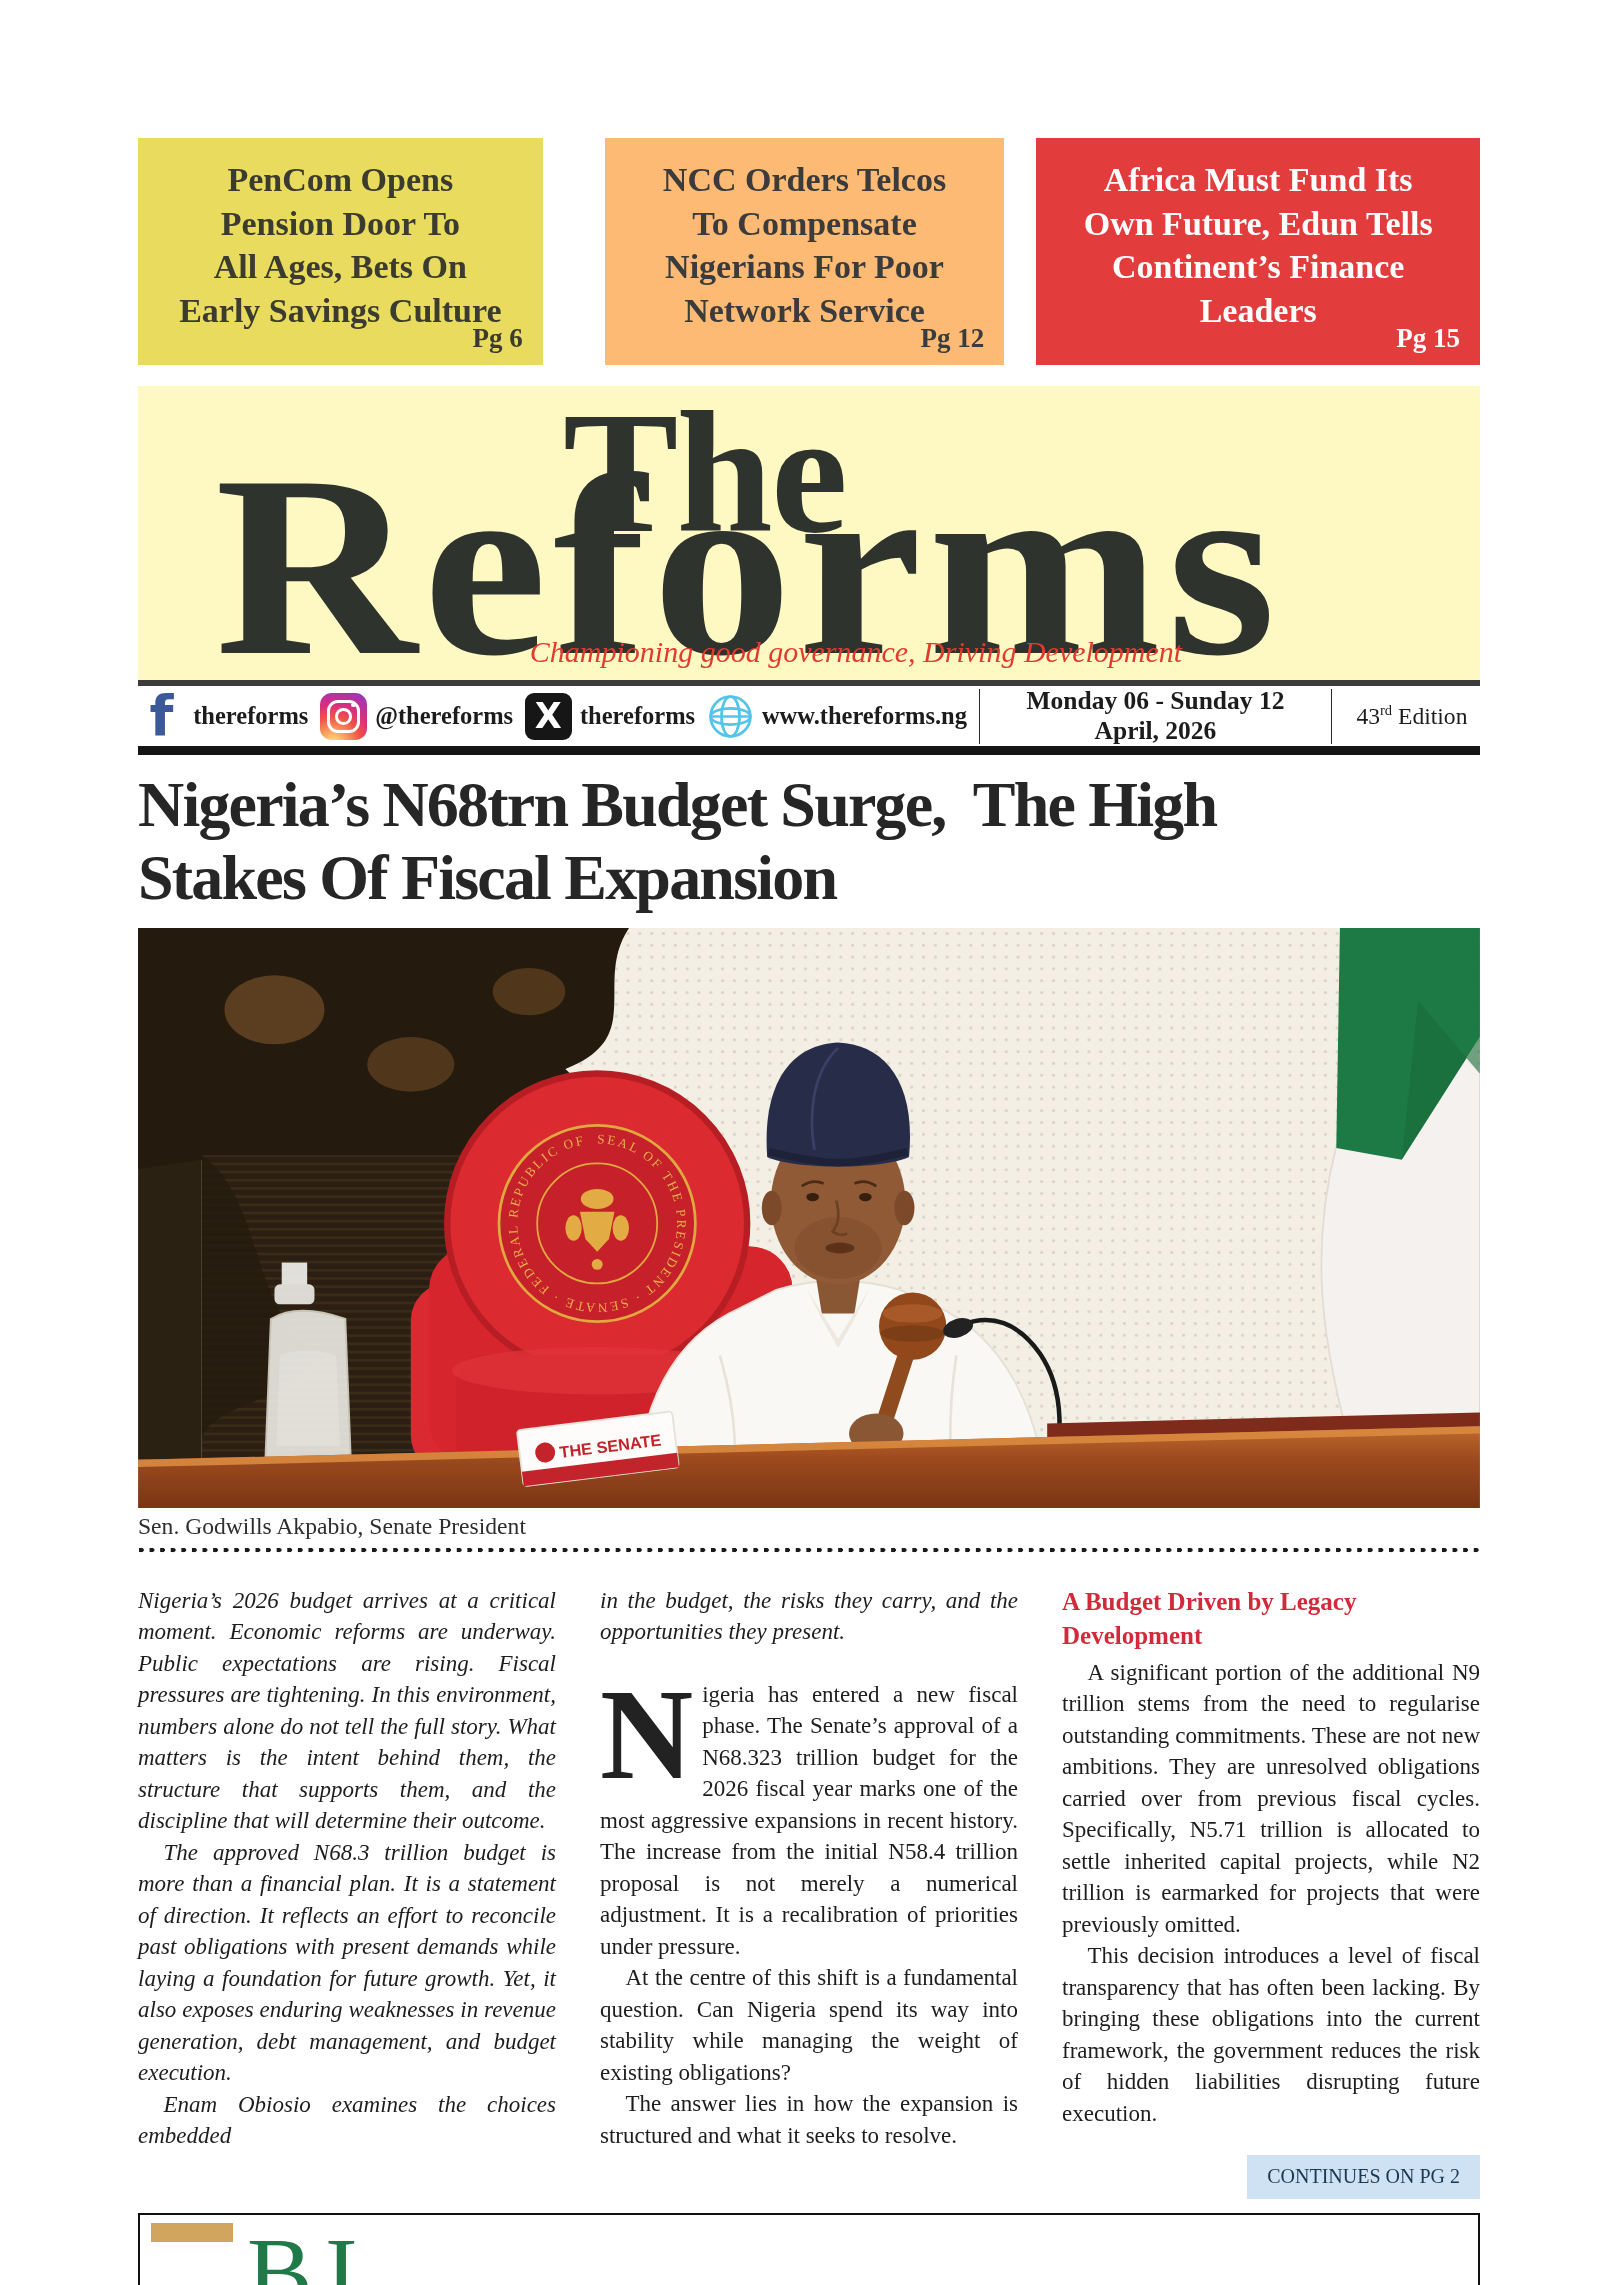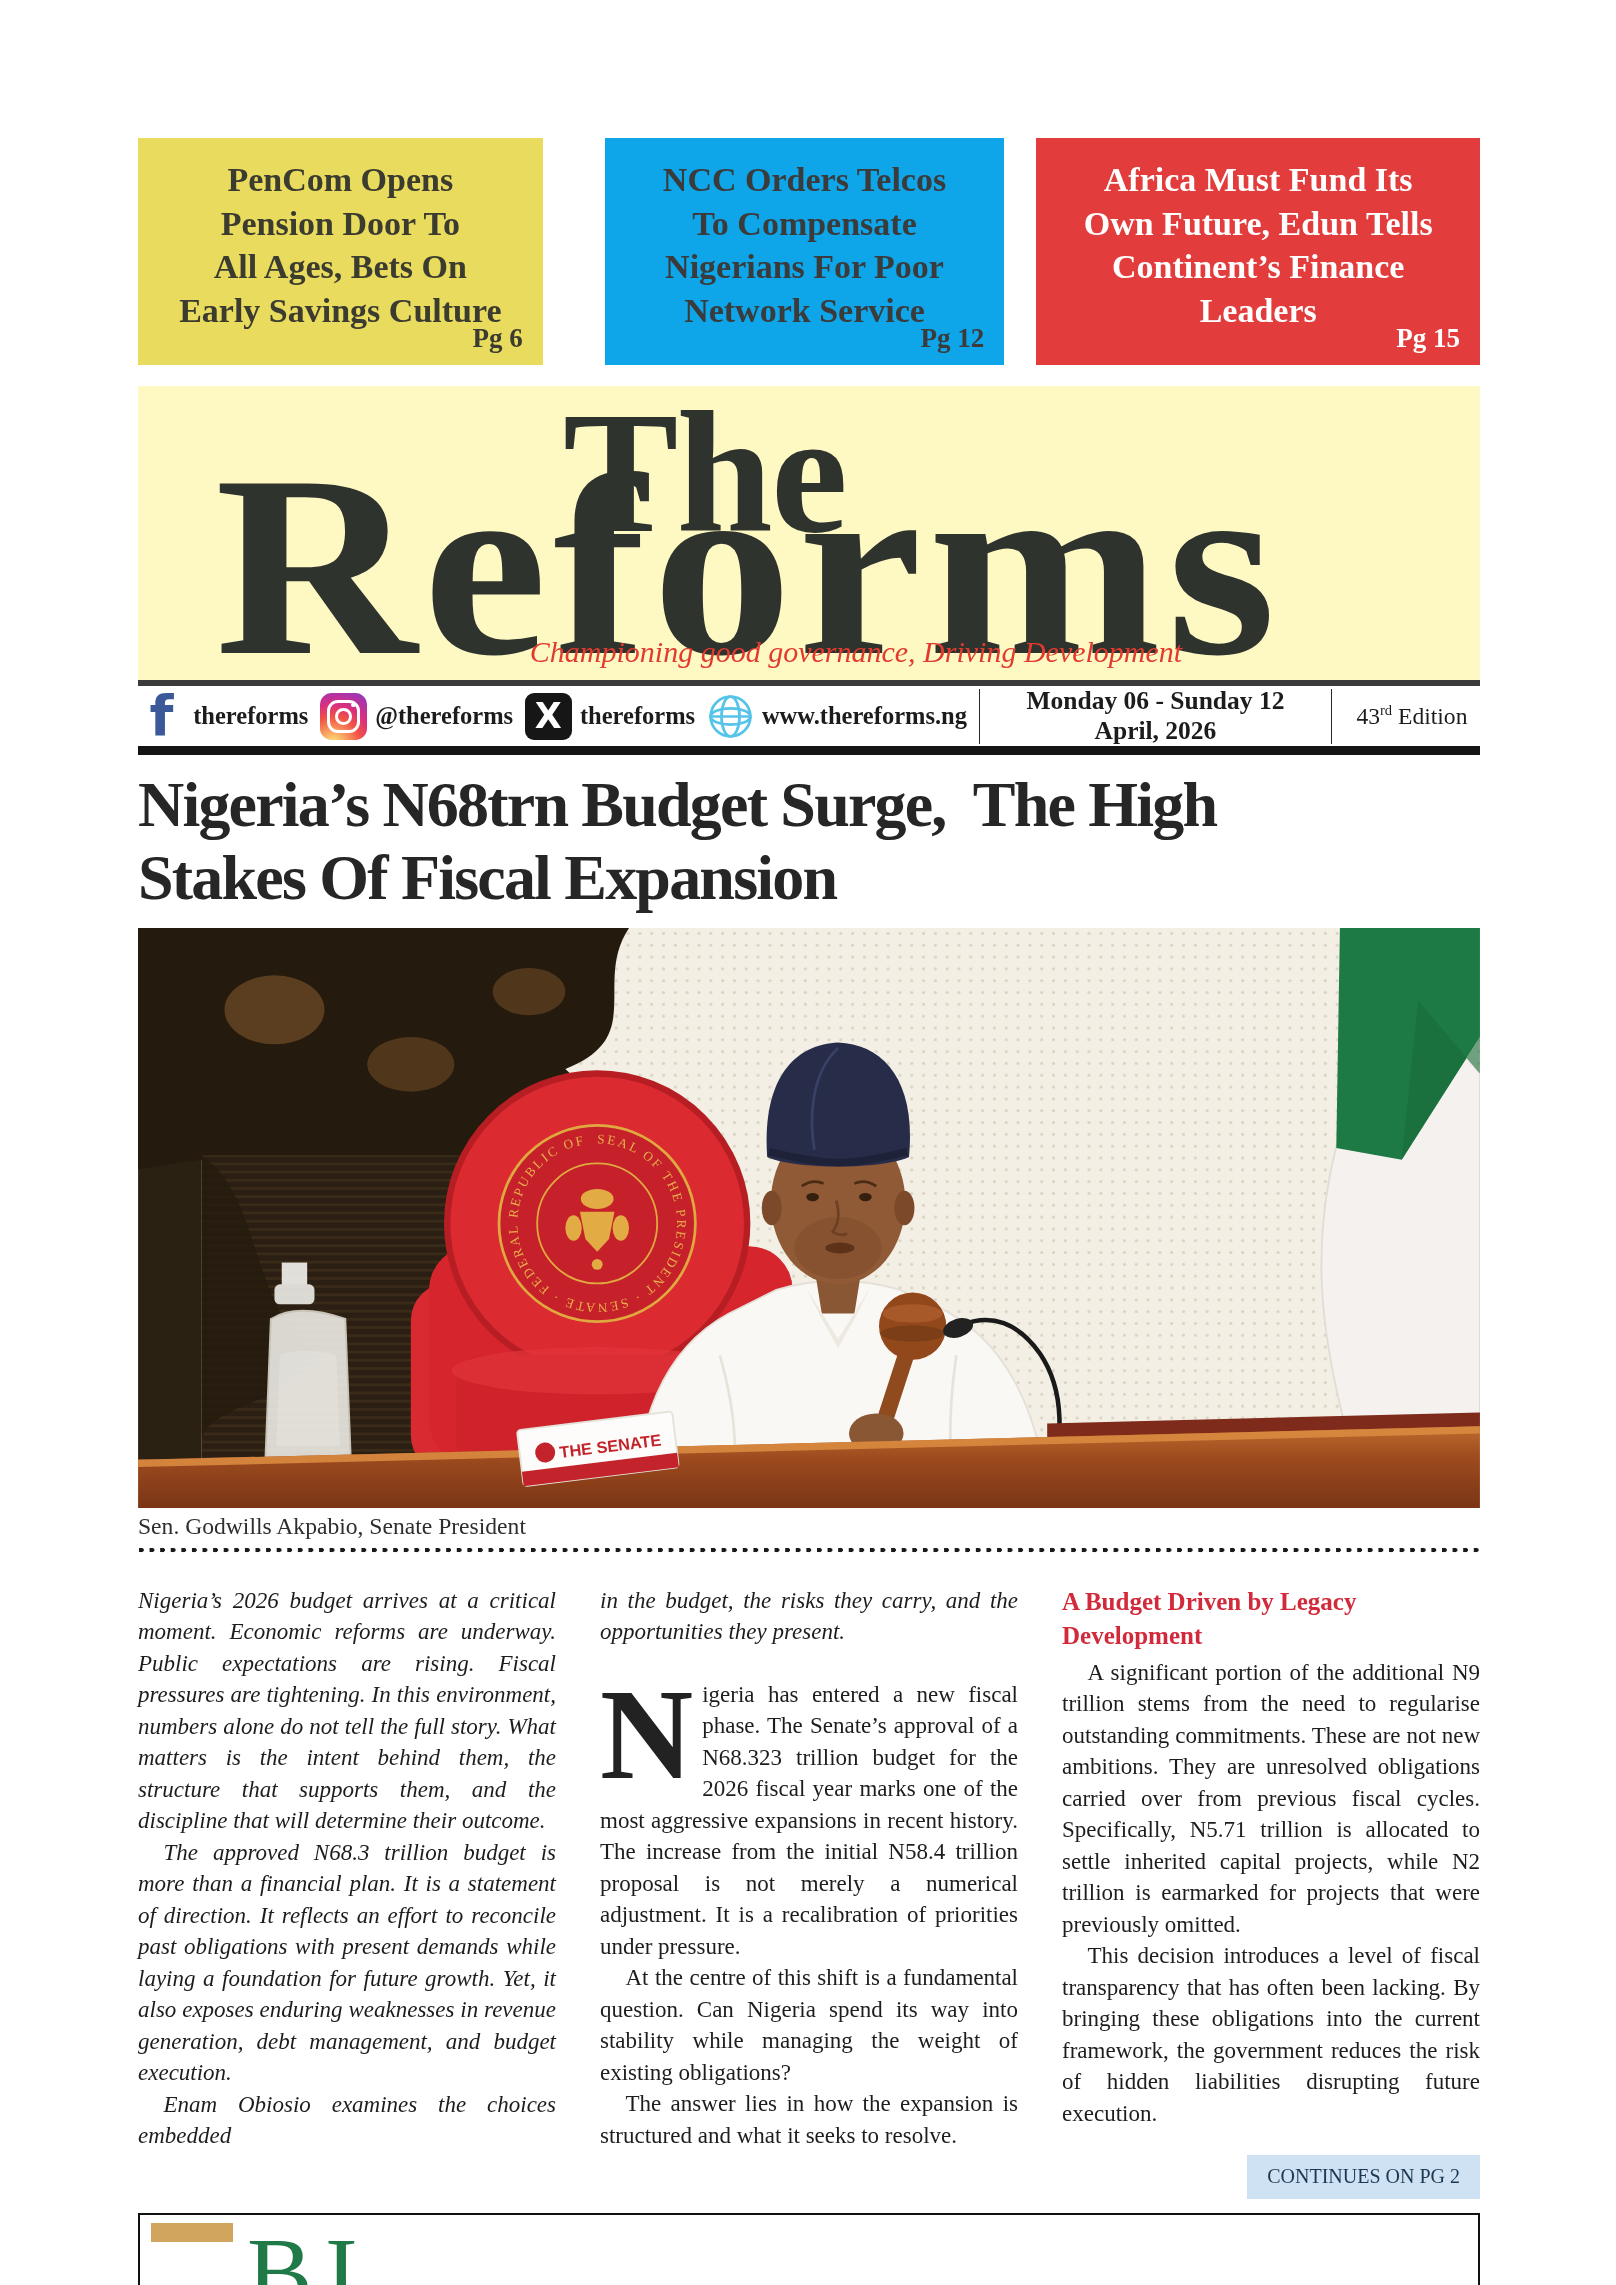--- a/index.html
+++ b/index.html
@@ -4,21 +4,21 @@
 <style>
   html,body{margin:0;padding:0;background:#ffffff;}
   body{width:1616px;height:2286px;position:relative;font-family:"Liberation Serif",serif;color:#1d1d1d;overflow:hidden;}
   .content{position:absolute;left:138px;top:138px;width:1342px;}
 
   
   .top-boxes{display:flex;height:227px;}
   .teaser{position:relative;text-align:center;font-weight:bold;font-size:34px;line-height:1.28;padding-top:20px;box-sizing:border-box;}
   .teaser .lines{white-space:pre-line;}
   .teaser-1{width:405px;margin-right:62px;background:#E8DB5E;color:#3B3B30;}
-  .teaser-2{width:400px;margin-right:32px;background:#0ea5e9;color:#3B3B3B;}
+  .teaser-2{width:400px;margin-right:32px;background:#fdba74;color:#3B3B3B;}
   .teaser-3{width:444px;background:#E23C3C;color:#ffffff;}
   .pgref{position:absolute;right:20px;bottom:9px;font-size:27px;font-weight:bold;}
 
   
   .masthead{margin-top:21px;height:294px;background:#fef9c3;position:relative;overflow:hidden;}
   .mast-the{position:absolute;left:425px;top:0;font-size:173px;line-height:1;font-weight:bold;color:#2E332E;letter-spacing:-1.8px;}
   .mast-reforms{position:absolute;left:77px;top:50px;font-size:259px;line-height:1;font-weight:bold;color:#2E332E;letter-spacing:5.5px;transform:scaleX(1.08);transform-origin:left top;}
   .mast-tagline{position:absolute;bottom:11px;left:6px;width:100%;box-sizing:border-box;padding-left:82px;text-align:center;font-style:italic;font-size:30px;color:#E23A2E;}
   .rule-dark{height:6.4px;background:#3B3B3B;}
 

